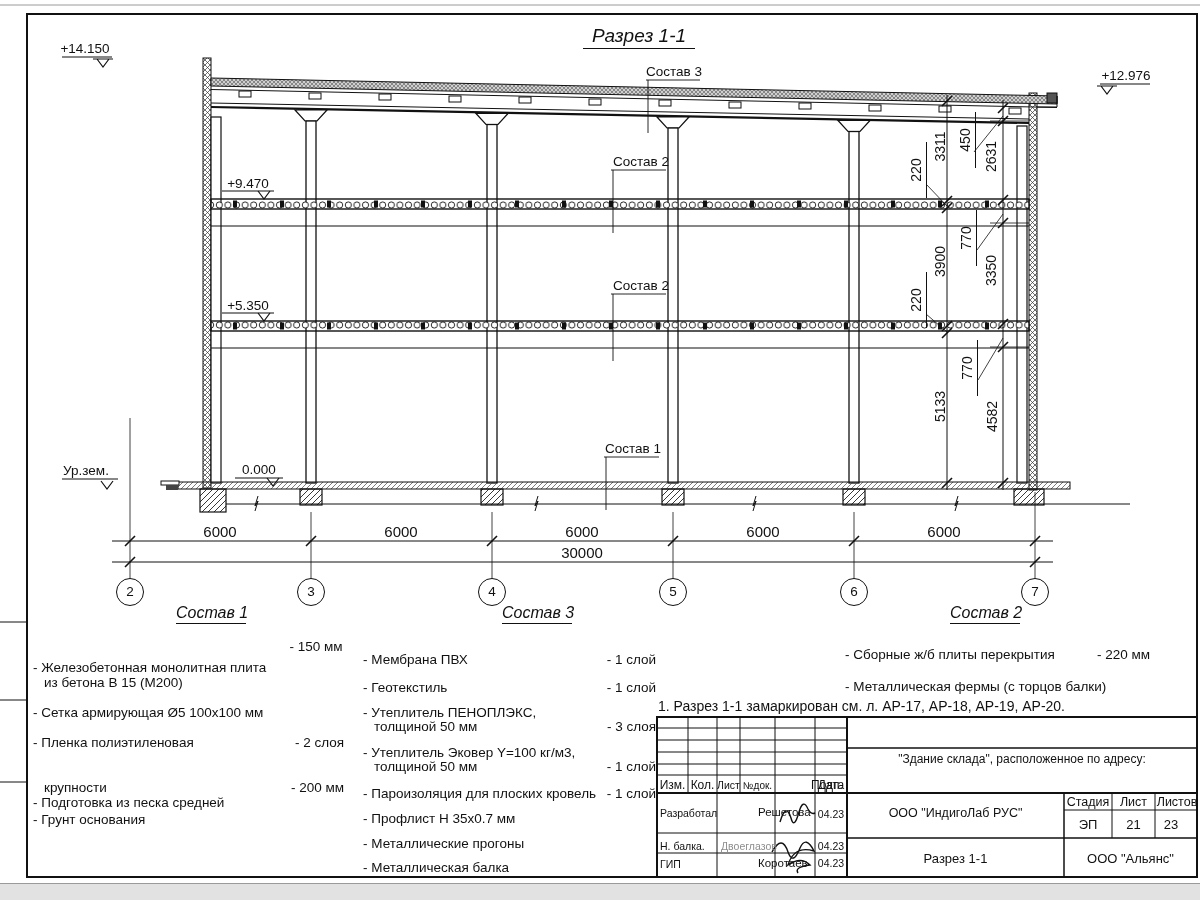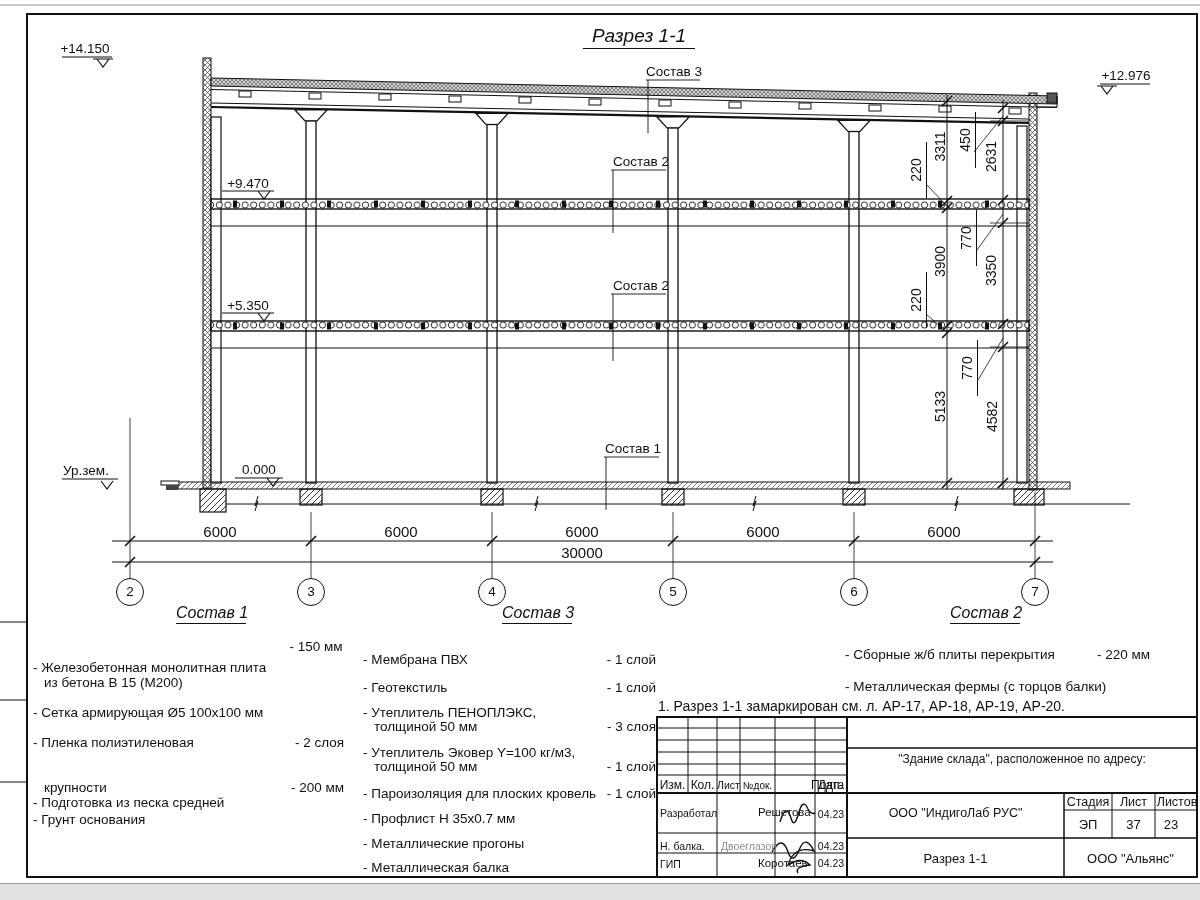--- a/index.html
+++ b/index.html
@@ -333,18 +333,18 @@
 <div class="abs tbs c" style="left:815px;top:840px;width:32px;">04.23</div>
 <div class="abs tbs" style="left:660px;top:858px;">ГИП</div>
 <div class="abs tb" style="left:721px;top:857px;">Коротаев</div>
 <div class="abs tbs c" style="left:815px;top:857px;width:32px;">04.23</div>
 
 <div class="abs c" style="left:847px;top:806px;width:217px;font-size:12.5px;">ООО "ИндигоЛаб РУС"</div>
 <div class="abs c" style="left:1064px;top:795px;width:48px;font-size:12.5px;">Стадия</div>
 <div class="abs c" style="left:1112px;top:795px;width:43px;font-size:12.5px;">Лист</div>
 <div class="abs c" style="left:1155px;top:795px;width:44px;font-size:12.5px;">Листов</div>
 <div class="abs c" style="left:1064px;top:817px;width:48px;font-size:13px;">ЭП</div>
-<div class="abs c" style="left:1112px;top:817px;width:43px;font-size:13px;">37</div>
+<div class="abs c" style="left:1112px;top:817px;width:43px;font-size:13px;">21</div>
 <div class="abs c" style="left:1155px;top:817px;width:32px;font-size:13px;">23</div>
 <div class="abs c" style="left:847px;top:851px;width:217px;font-size:13px;">Разрез 1-1</div>
 <div class="abs c" style="left:1064px;top:851px;width:133px;font-size:13px;">ООО "Альянс"</div>
 
 </div>
 
 </body></html>

